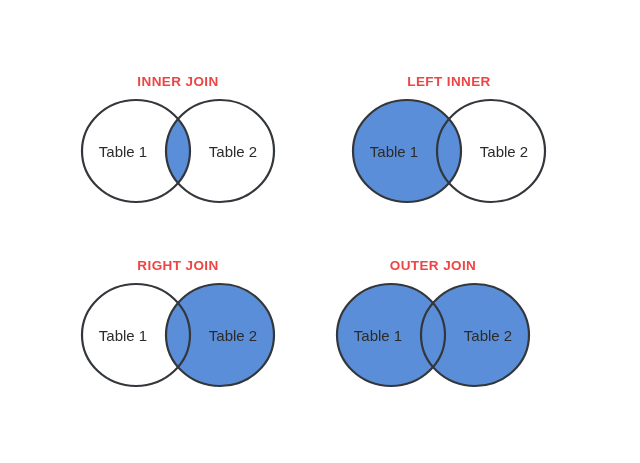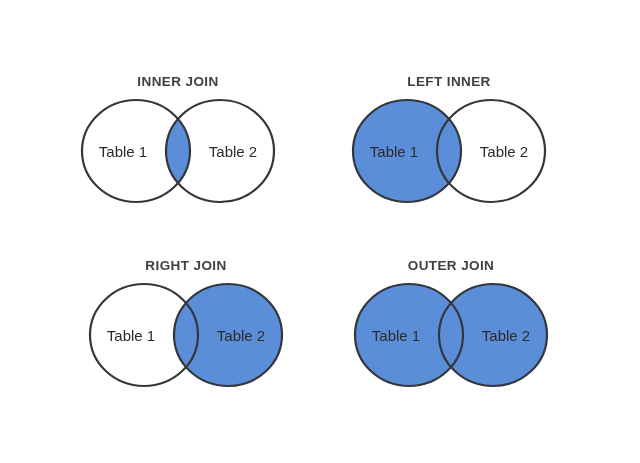--- a/index.html
+++ b/index.html
@@ -7,32 +7,32 @@
     width: 640px; height: 463px;
     background: #ffffff;
     font-family: "Liberation Sans", sans-serif;
     overflow: hidden;
   }
   #screen { position: relative; width: 640px; height: 463px; background: #ffffff; }
   .panel { position: absolute; width: 280px; }
   .panel-title {
     margin: 0; text-align: center;
     font-size: 13.5px; font-weight: 700; letter-spacing: 0.4px;
-    line-height: 20px; color: #404040;
+    line-height: 20px; color: #ef4444;
   }
   .venn { display: block; margin: 5px auto 0 auto; }
   .outline { fill: none; stroke-width: 2.2px; }
   .venn text {
     font-family: "Liberation Sans", sans-serif;
     font-size: 15px; text-anchor: middle;
   }
   .p0 { left: 38px;  top: 72px; }
   .p1 { left: 309px; top: 72px; }
-  .p2 { left: 46px;  top: 256px; }
-  .p3 { left: 311px; top: 256px; }
+  .p2 { left: 38px;  top: 256px; }
+  .p3 { left: 293px; top: 256px; }
 </style>
 </head>
 <body>
 
 <div id="screen">
 
   <section class="panel p0">
     <h3 class="panel-title">INNER JOIN</h3>
     <svg class="venn" width="280" height="108" viewBox="0 0 280 108">
       <defs>

